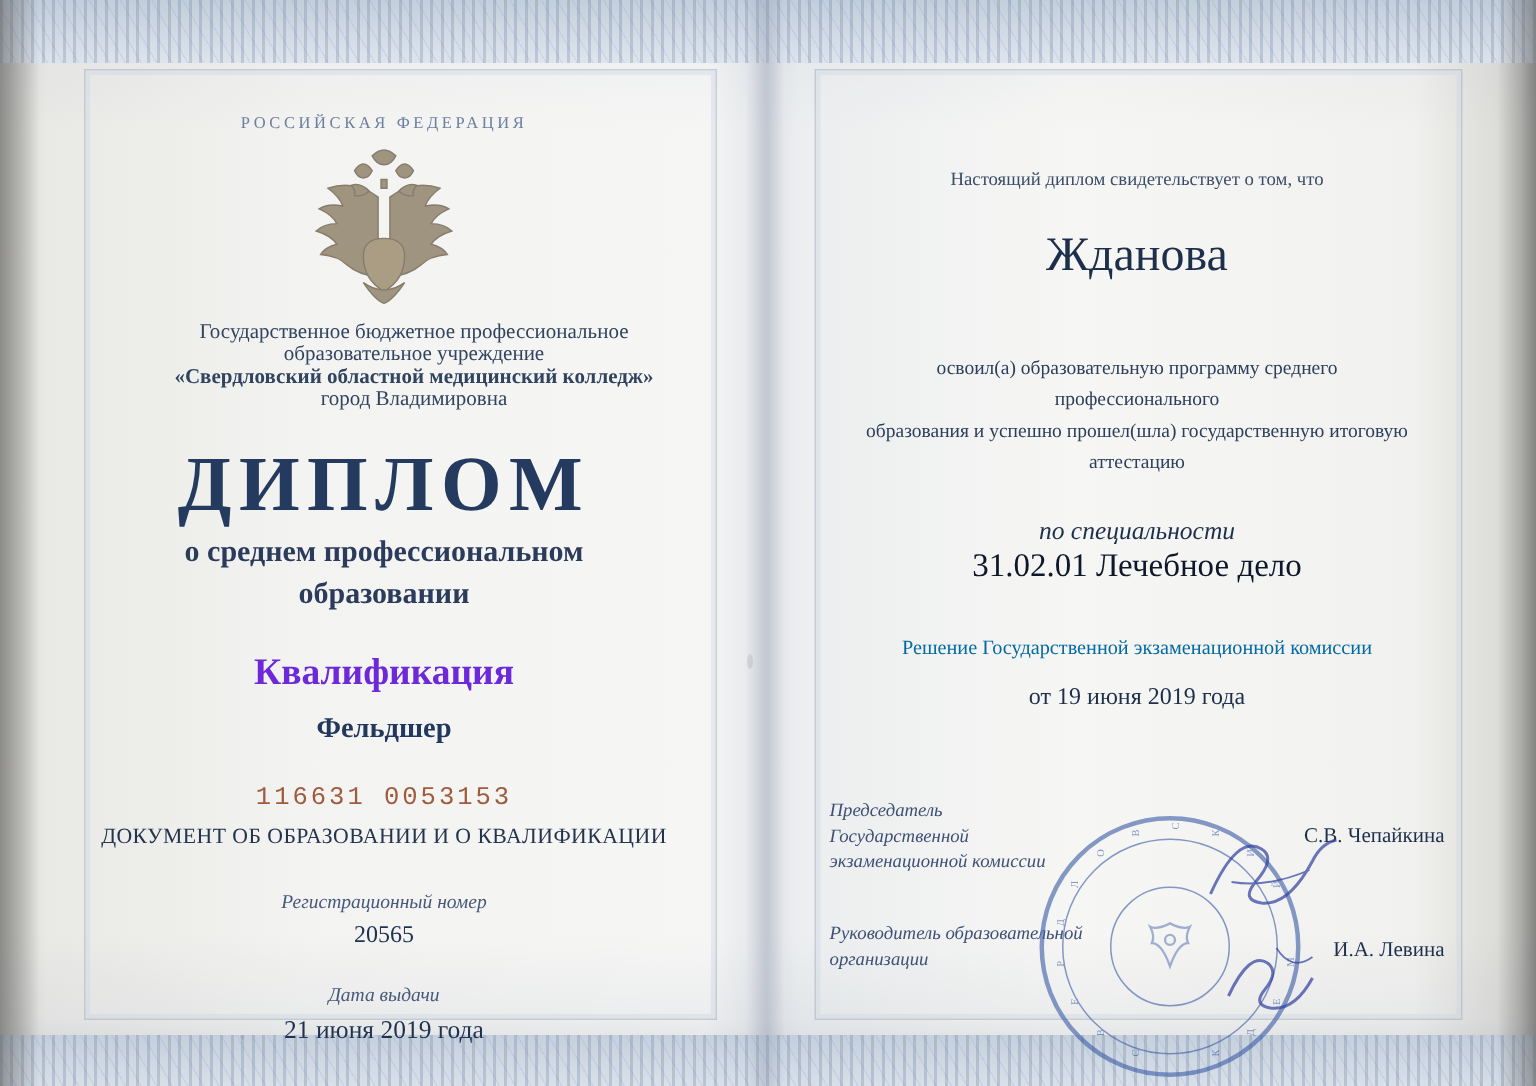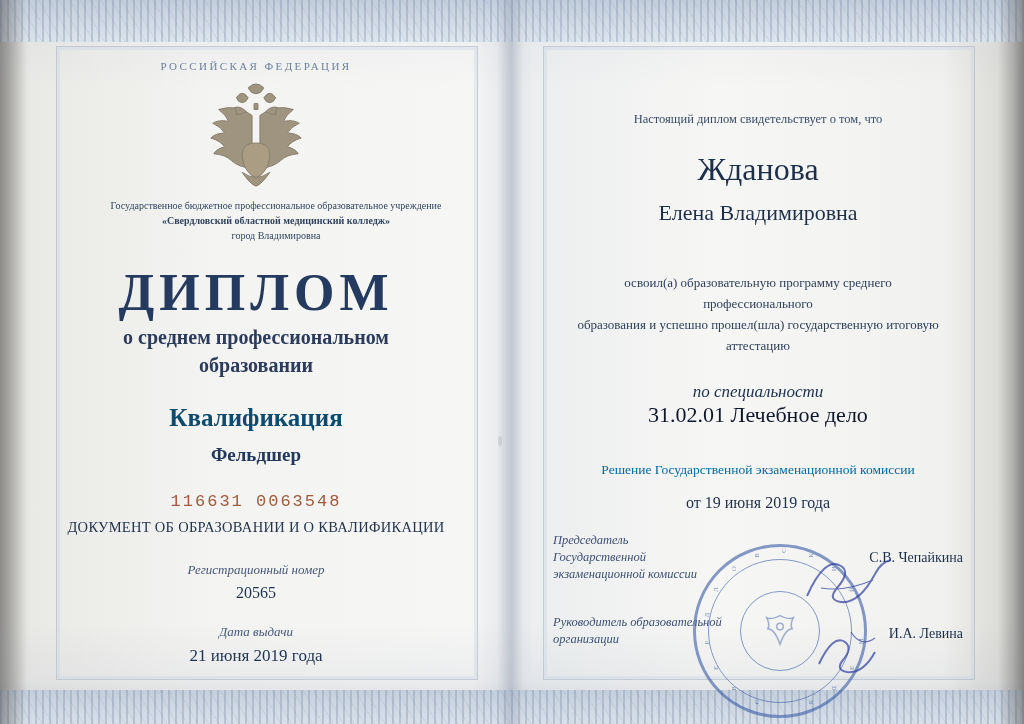--- a/index.html
+++ b/index.html
@@ -76,41 +76,41 @@
     position: absolute;
     border: 1px solid rgba(150,165,185,.45);
     box-shadow: inset 0 0 0 3px rgba(200,212,226,.35);
   }
   .frame.left  { left: 56px;  top: 46px; width: 420px; height: 632px; }
   .frame.right { left: 543px; top: 46px; width: 430px; height: 632px; }
 
   
   .left {
     position: absolute;
-    left: 56px; top: 46px;
+    left: 56px; top: 62px;
     width: 400px; height: 632px;
     text-align: center;
     color: #2b3b55;
   }
   .rf-title {
     margin-top: 14px;
     font-size: 11px;
     letter-spacing: 2.4px;
     color: #6b7fa0;
     font-family: "Liberation Serif", serif;
   }
 
   .emblem {
     margin: 10px auto 4px;
     width: 118px; height: 112px;
     opacity: .82;
   }
 
   .org {
-    font-size: 10px;
+    font-size: 14px;
     line-height: 15px;
     color: #31445f;
     padding: 0 6px;
     margin-left: 40px;
   }
   .org .l2 { font-weight: bold; }
 
   .diplom {
     margin-top: 20px;
     font-size: 52px;
@@ -123,21 +123,21 @@
     margin-top: 2px;
     font-size: 20px;
     font-weight: bold;
     color: #2b3b5c;
     line-height: 26px;
   }
   .qual {
     margin-top: 26px;
     font-size: 25px;
     font-weight: bold;
-    color: #0c4a6e;
+    color: #6d28d9;
   }
   .qual-value {
     margin-top: 12px;
     font-size: 19px;
     font-weight: bold;
     color: #22385c;
   }
   .serial {
     margin-top: 26px;
     font-size: 17px;
@@ -361,36 +361,35 @@
       <div class="l3">город Владимировна</div>
     </div>
 
     <div class="diplom">ДИПЛОМ</div>
     <div class="sub1">о среднем профессиональном</div>
     <div class="sub1">образовании</div>
 
     <div class="qual">Квалификация</div>
     <div class="qual-value">Фельдшер</div>
 
-    <div class="serial">116631  0063548</div>
+    <div class="serial">116631  0053153</div>
     <div class="doc-line">ДОКУМЕНТ ОБ ОБРАЗОВАНИИ И О КВАЛИФИКАЦИИ</div>
 
     <div class="reg-label">Регистрационный номер</div>
     <div class="reg-value">20565</div>
 
     <div class="date-label">Дата выдачи</div>
     <div class="date-value">21 июня 2019 года</div>
   </div>
 
   <div class="right">
 
     <div class="r-intro">Настоящий диплом свидетельствует о том, что</div>
 
     <div class="name-l1">Жданова</div>
-    <div class="name-l2">Елена Владимировна</div>
 
     <div class="r-program">
       <div>освоил(а) образовательную программу среднего профессионального</div>
       <div>образования и успешно прошел(шла) государственную итоговую</div>
       <div>аттестацию</div>
     </div>
 
     <div class="spec-label">по специальности</div>
     <div class="spec-value">31.02.01 Лечебное дело</div>
 

